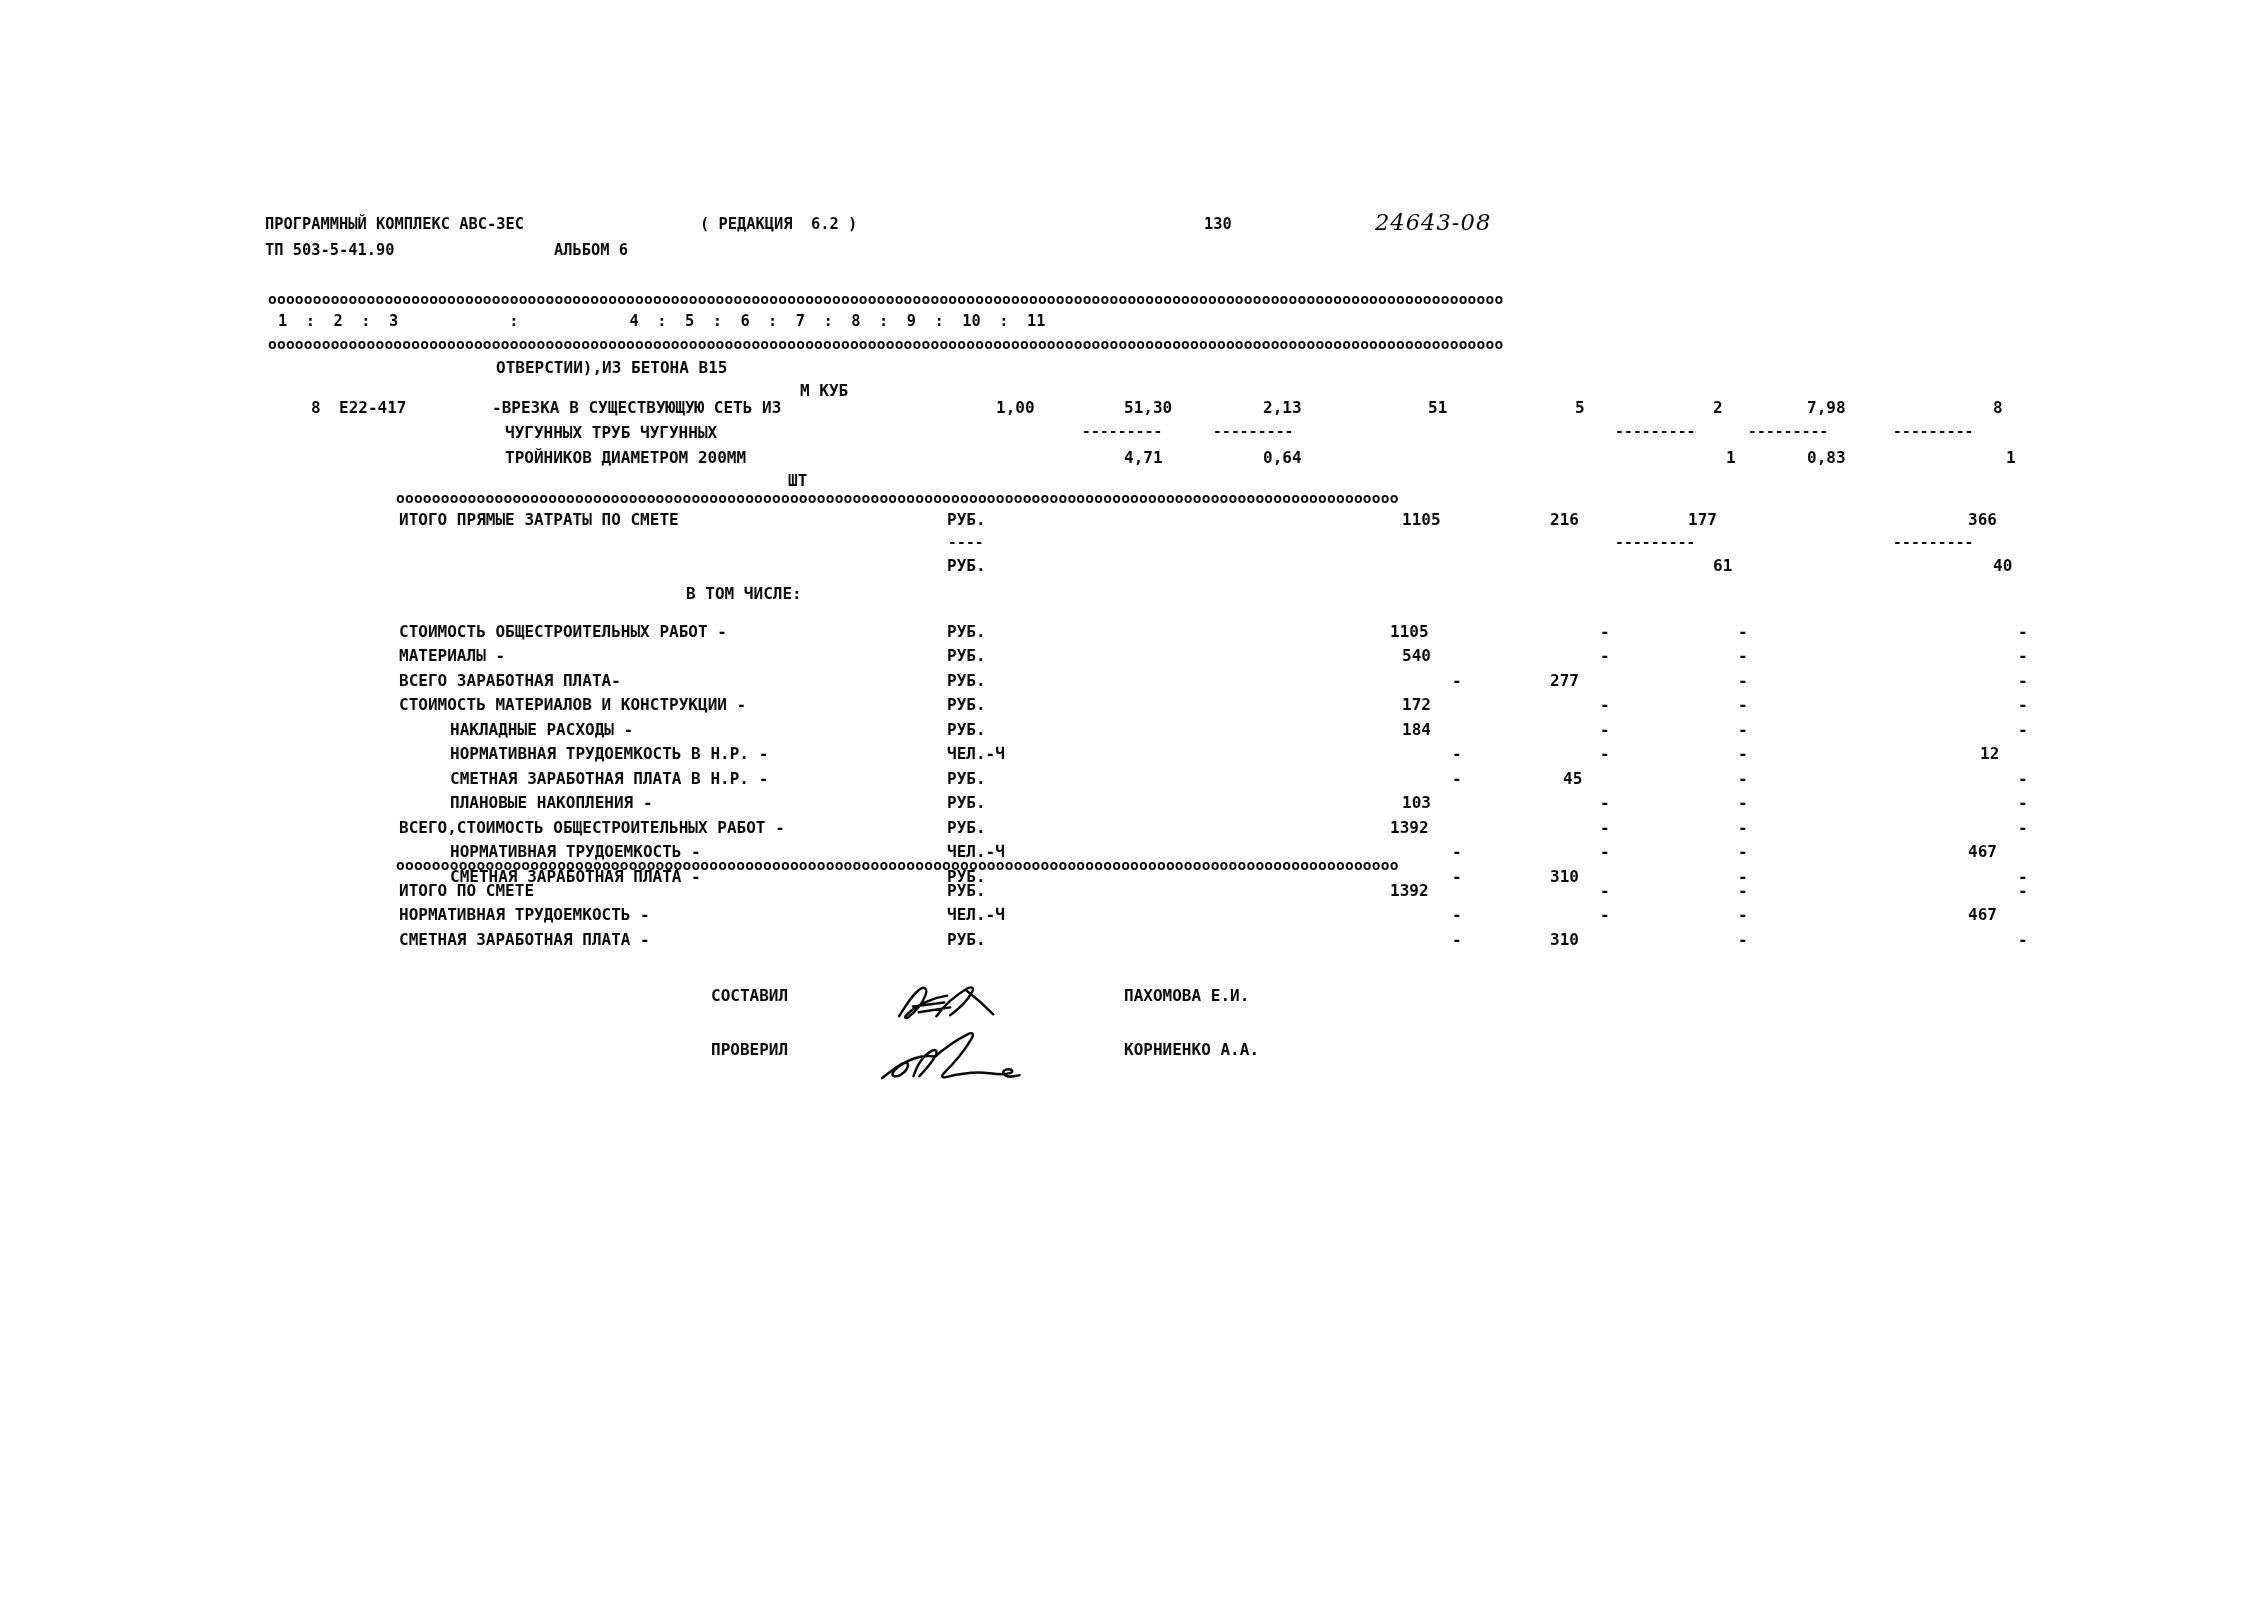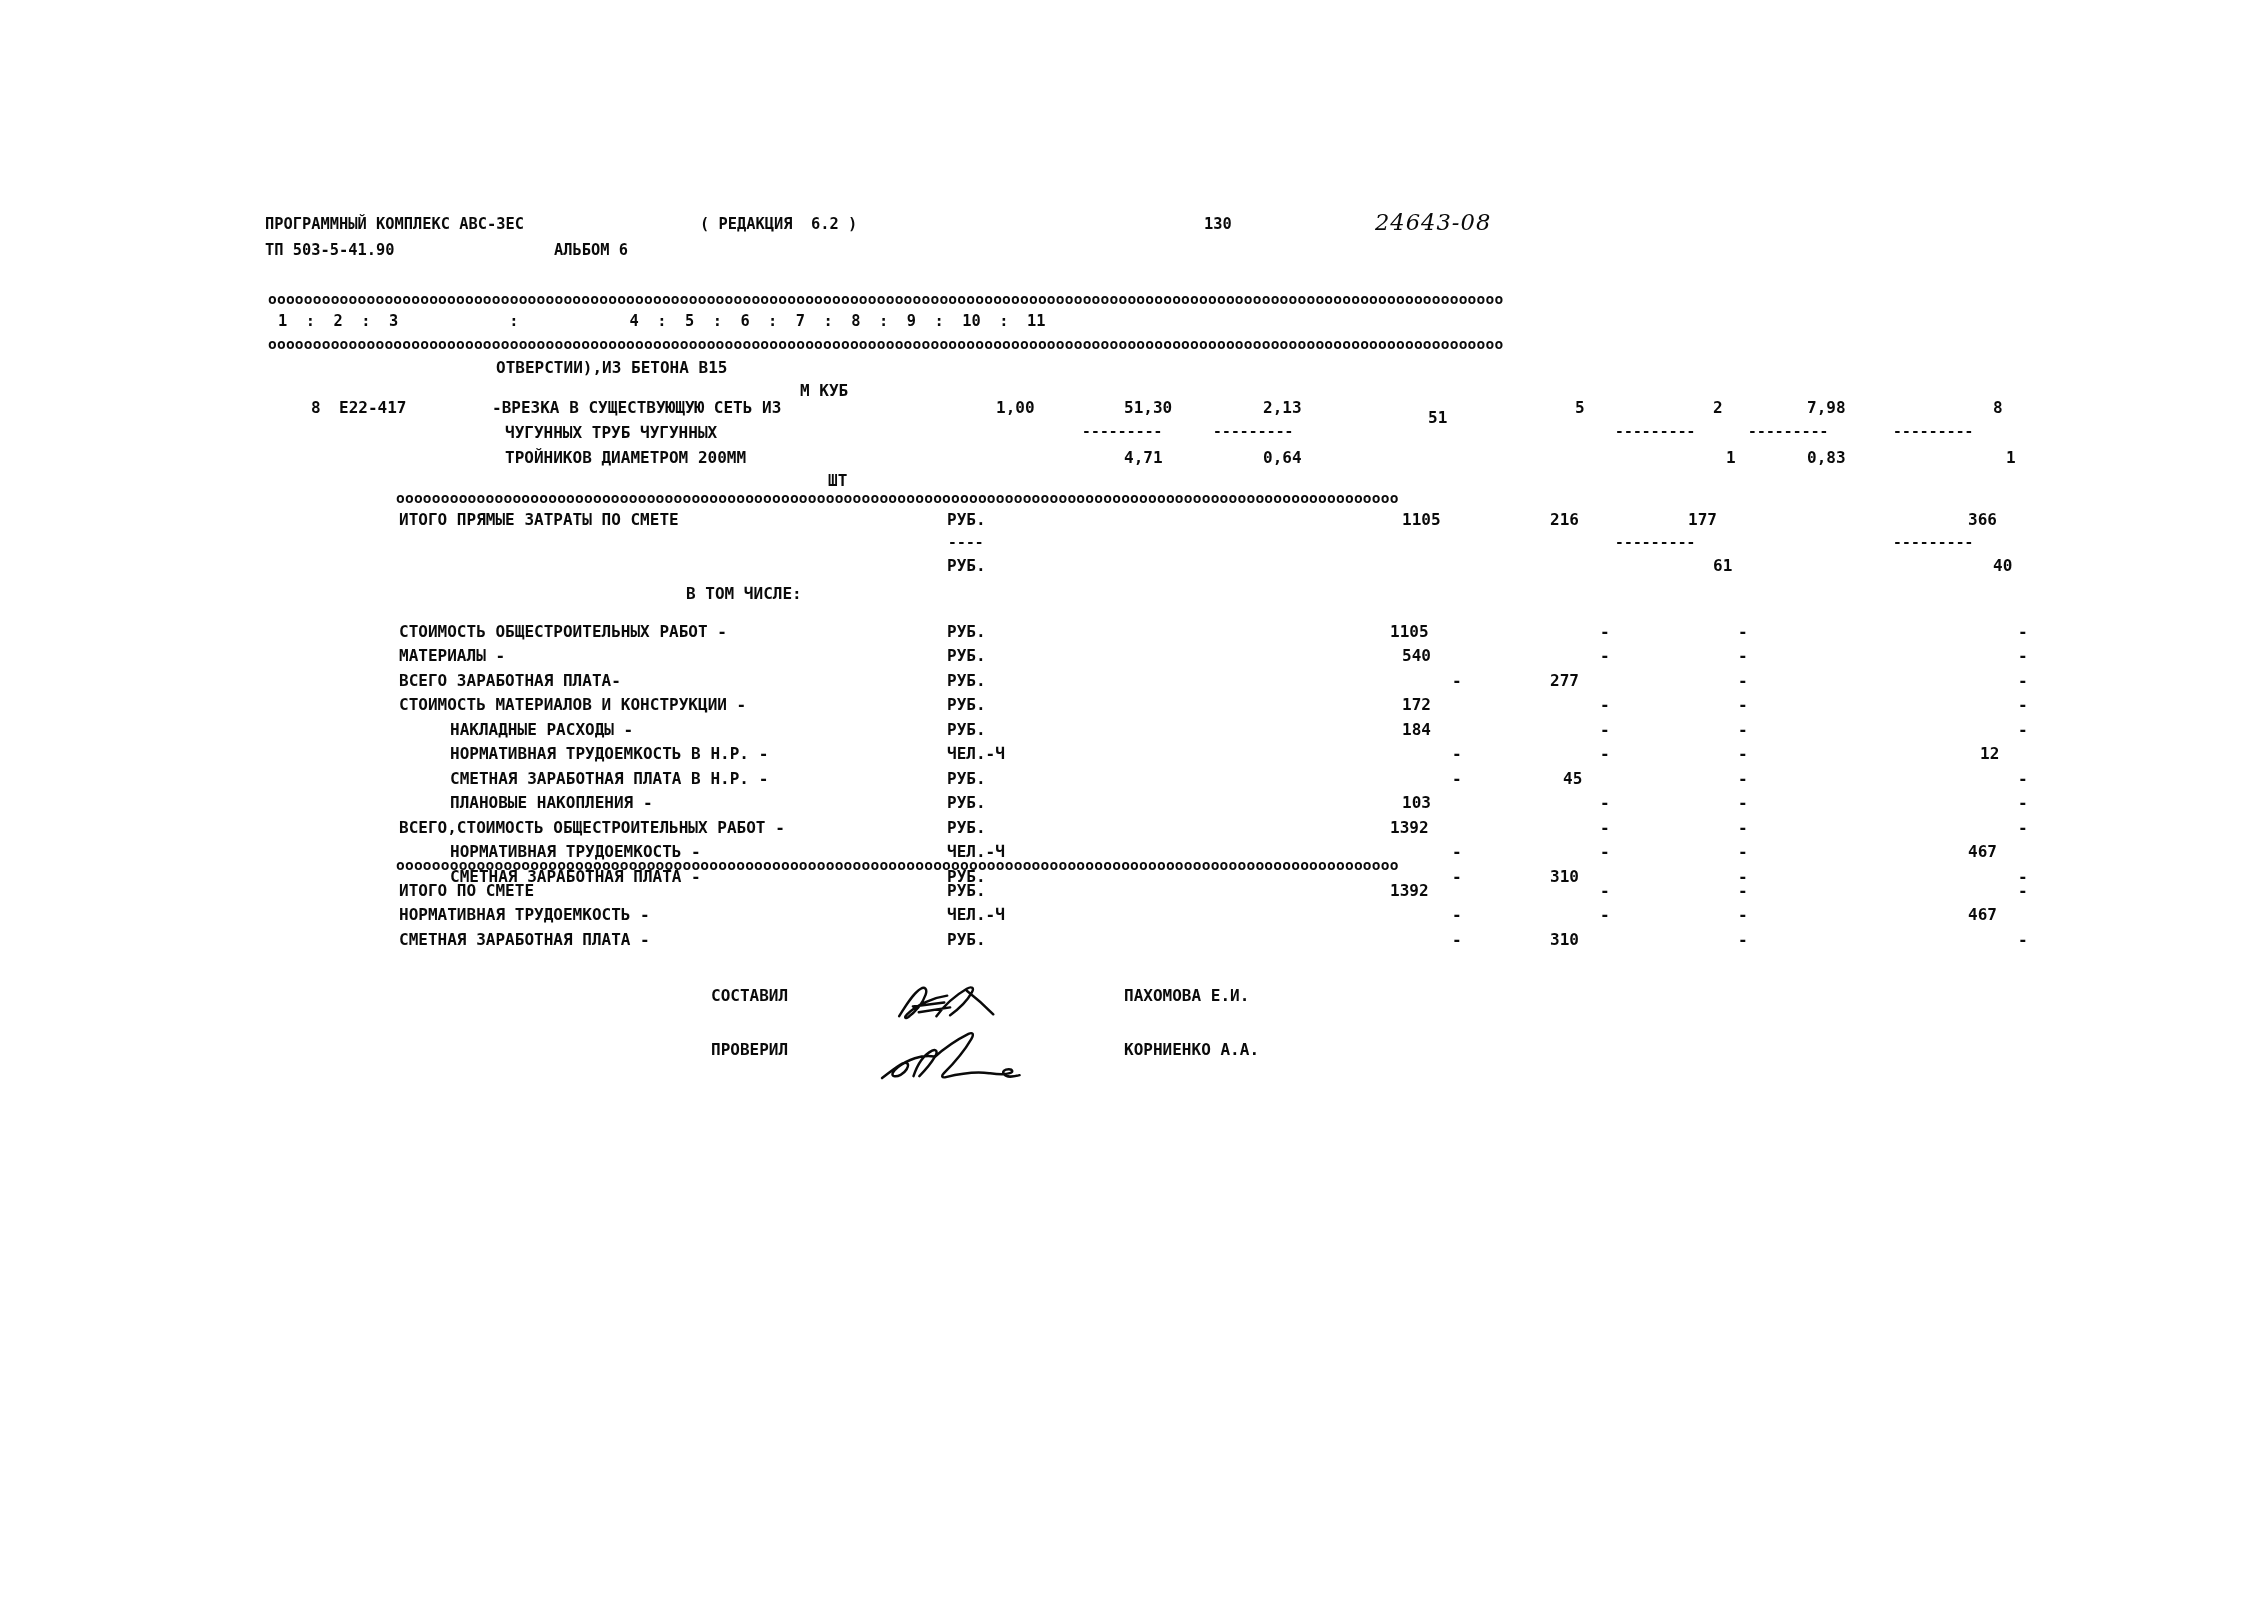--- a/index.html
+++ b/index.html
@@ -87,26 +87,26 @@
   <div class="mono" style="left:800px;top:379px;">М КУБ</div>
 
   <div class="mono" style="left:311px;top:396px;">8</div>
 
   <div class="mono" style="left:339px;top:396px;">Е22-417</div>
 
   <div class="mono" style="left:492px;top:396px;">-ВРЕЗКА В СУЩЕСТВУЮЩУЮ СЕТЬ ИЗ</div>
   <div class="mono" style="left:505px;top:421px;">ЧУГУННЫХ ТРУБ ЧУГУННЫХ</div>
   <div class="mono" style="left:505px;top:446px;">ТРОЙНИКОВ ДИАМЕТРОМ 200ММ</div>
 
-  <div class="mono" style="left:828px;top:469px;">ШТ</div>
+  <div class="mono" style="left:788px;top:469px;">ШТ</div>
 
   <div class="mono" style="left:996px;top:396px;">1,00</div>
   <div class="mono" style="left:1124px;top:396px;">51,30</div>
   <div class="mono" style="left:1263px;top:396px;">2,13</div>
-  <div class="mono" style="left:1428px;top:406px;text-align:right;">51</div>
+  <div class="mono" style="left:1428px;top:396px;text-align:right;">51</div>
   <div class="mono" style="left:1575px;top:396px;">5</div>
   <div class="mono" style="left:1713px;top:396px;">2</div>
   <div class="mono" style="left:1807px;top:396px;">7,98</div>
   <div class="mono" style="left:1993px;top:396px;">8</div>
 
   <div class="sep" style="left:1082px;top:424px;">---------</div>
   <div class="sep" style="left:1213px;top:424px;">---------</div>
   <div class="sep" style="left:1615px;top:424px;">---------</div>
   <div class="sep" style="left:1748px;top:424px;">---------</div>
   <div class="sep" style="left:1893px;top:424px;">---------</div>

